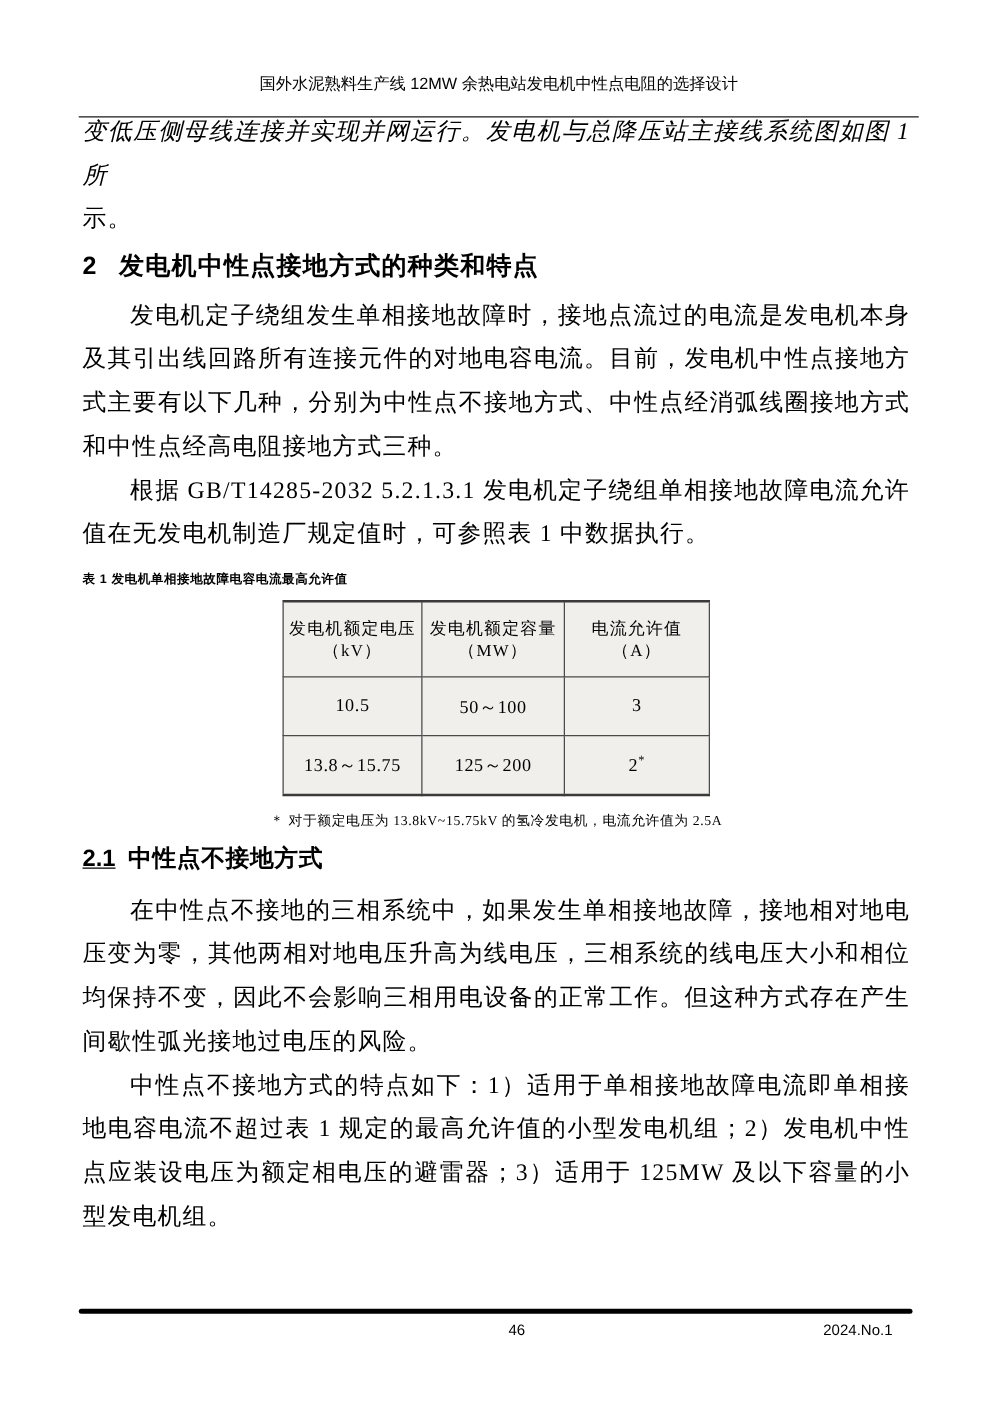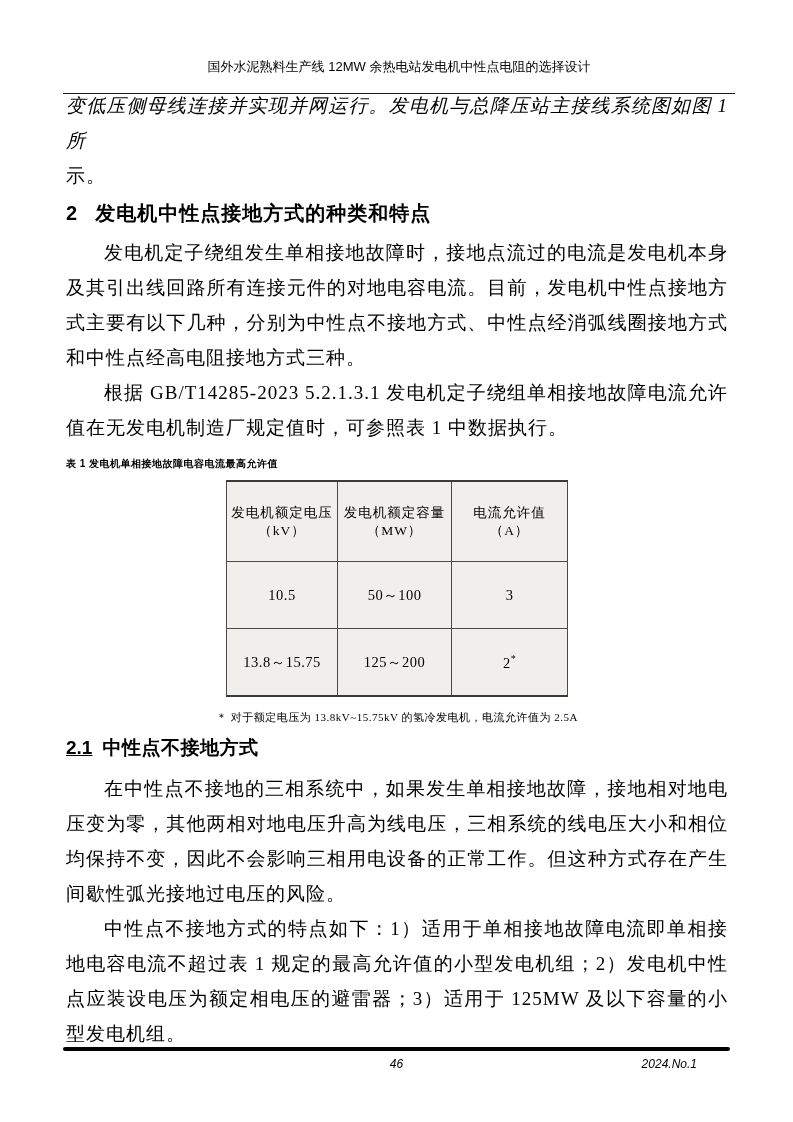--- a/index.html
+++ b/index.html
@@ -65,21 +65,21 @@
     margin:0 auto;
     border-collapse:collapse;
     background:#f1efec;
     border:1.5px solid #3a3a3a;
     border-top-width:2px;border-bottom-width:2px;
   }
   table.data-table th,
   table.data-table td{
     border:1px solid #4a4a4a;
     text-align:center;vertical-align:middle;
-    padding:18px 4px;
+    padding:8px 4px;
   }
   table.data-table th{
     font-weight:normal;
     font-size:13.5px;line-height:18px;
     height:43px;
     letter-spacing:1px;
   }
   table.data-table td{
     font-size:14.5px;
     height:30px;
@@ -95,23 +95,23 @@
     font-size:11px;line-height:18px;
     letter-spacing:0.5px;
   }
   
   .footer-rule{
     position:absolute;top:1047px;left:63px;width:667px;height:4px;
     background:#000;
     border-radius:2px;
   }
   .footer-text{
-    position:absolute;top:1056px;left:63px;width:667px;
-    font-family:"Liberation Sans","DejaVu Sans",sans-serif;
-    font-size:12px;line-height:16px;font-style:italic;
+    position:absolute;top:1056px;left:80px;width:667px;
+    font-family:"Liberation Sans","DejaVu Sans",sans-serif;
+    font-size:12px;line-height:16px;
   }
   .page-number{
     display:block;text-align:center;
   }
   .issue-label{
     position:absolute;top:0;right:33px;
   }
 </style>
 </head>
 <body>
@@ -129,21 +129,21 @@
       <span class="force-line">示。</span>
     </p>
 
     <div class="h2">
       <span class="sec-num">2</span>
       <span>发电机中性点接地方式的种类和特点</span>
     </div>
 
     <p class="para indent">发电机定子绕组发生单相接地故障时，接地点流过的电流是发电机本身及其引出线回路所有连接元件的对地电容电流。目前，发电机中性点接地方式主要有以下几种，分别为中性点不接地方式、中性点经消弧线圈接地方式和中性点经高电阻接地方式三种。</p>
 
-    <p class="para indent">根据 GB/T14285-2023 5.2.1.3.1 发电机定子绕组单相接地故障电流允许值在无发电机制造厂规定值时，可参照表 1 中数据执行。</p>
+    <p class="para indent">根据 GB/T14285-2032 5.2.1.3.1 发电机定子绕组单相接地故障电流允许值在无发电机制造厂规定值时，可参照表 1 中数据执行。</p>
 
     <div class="table-caption">表 1 发电机单相接地故障电容电流最高允许值</div>
 
     <table class="data-table">
       <colgroup>
         <col class="col-voltage">
         <col class="col-capacity">
         <col class="col-current">
       </colgroup>
       <thead>

